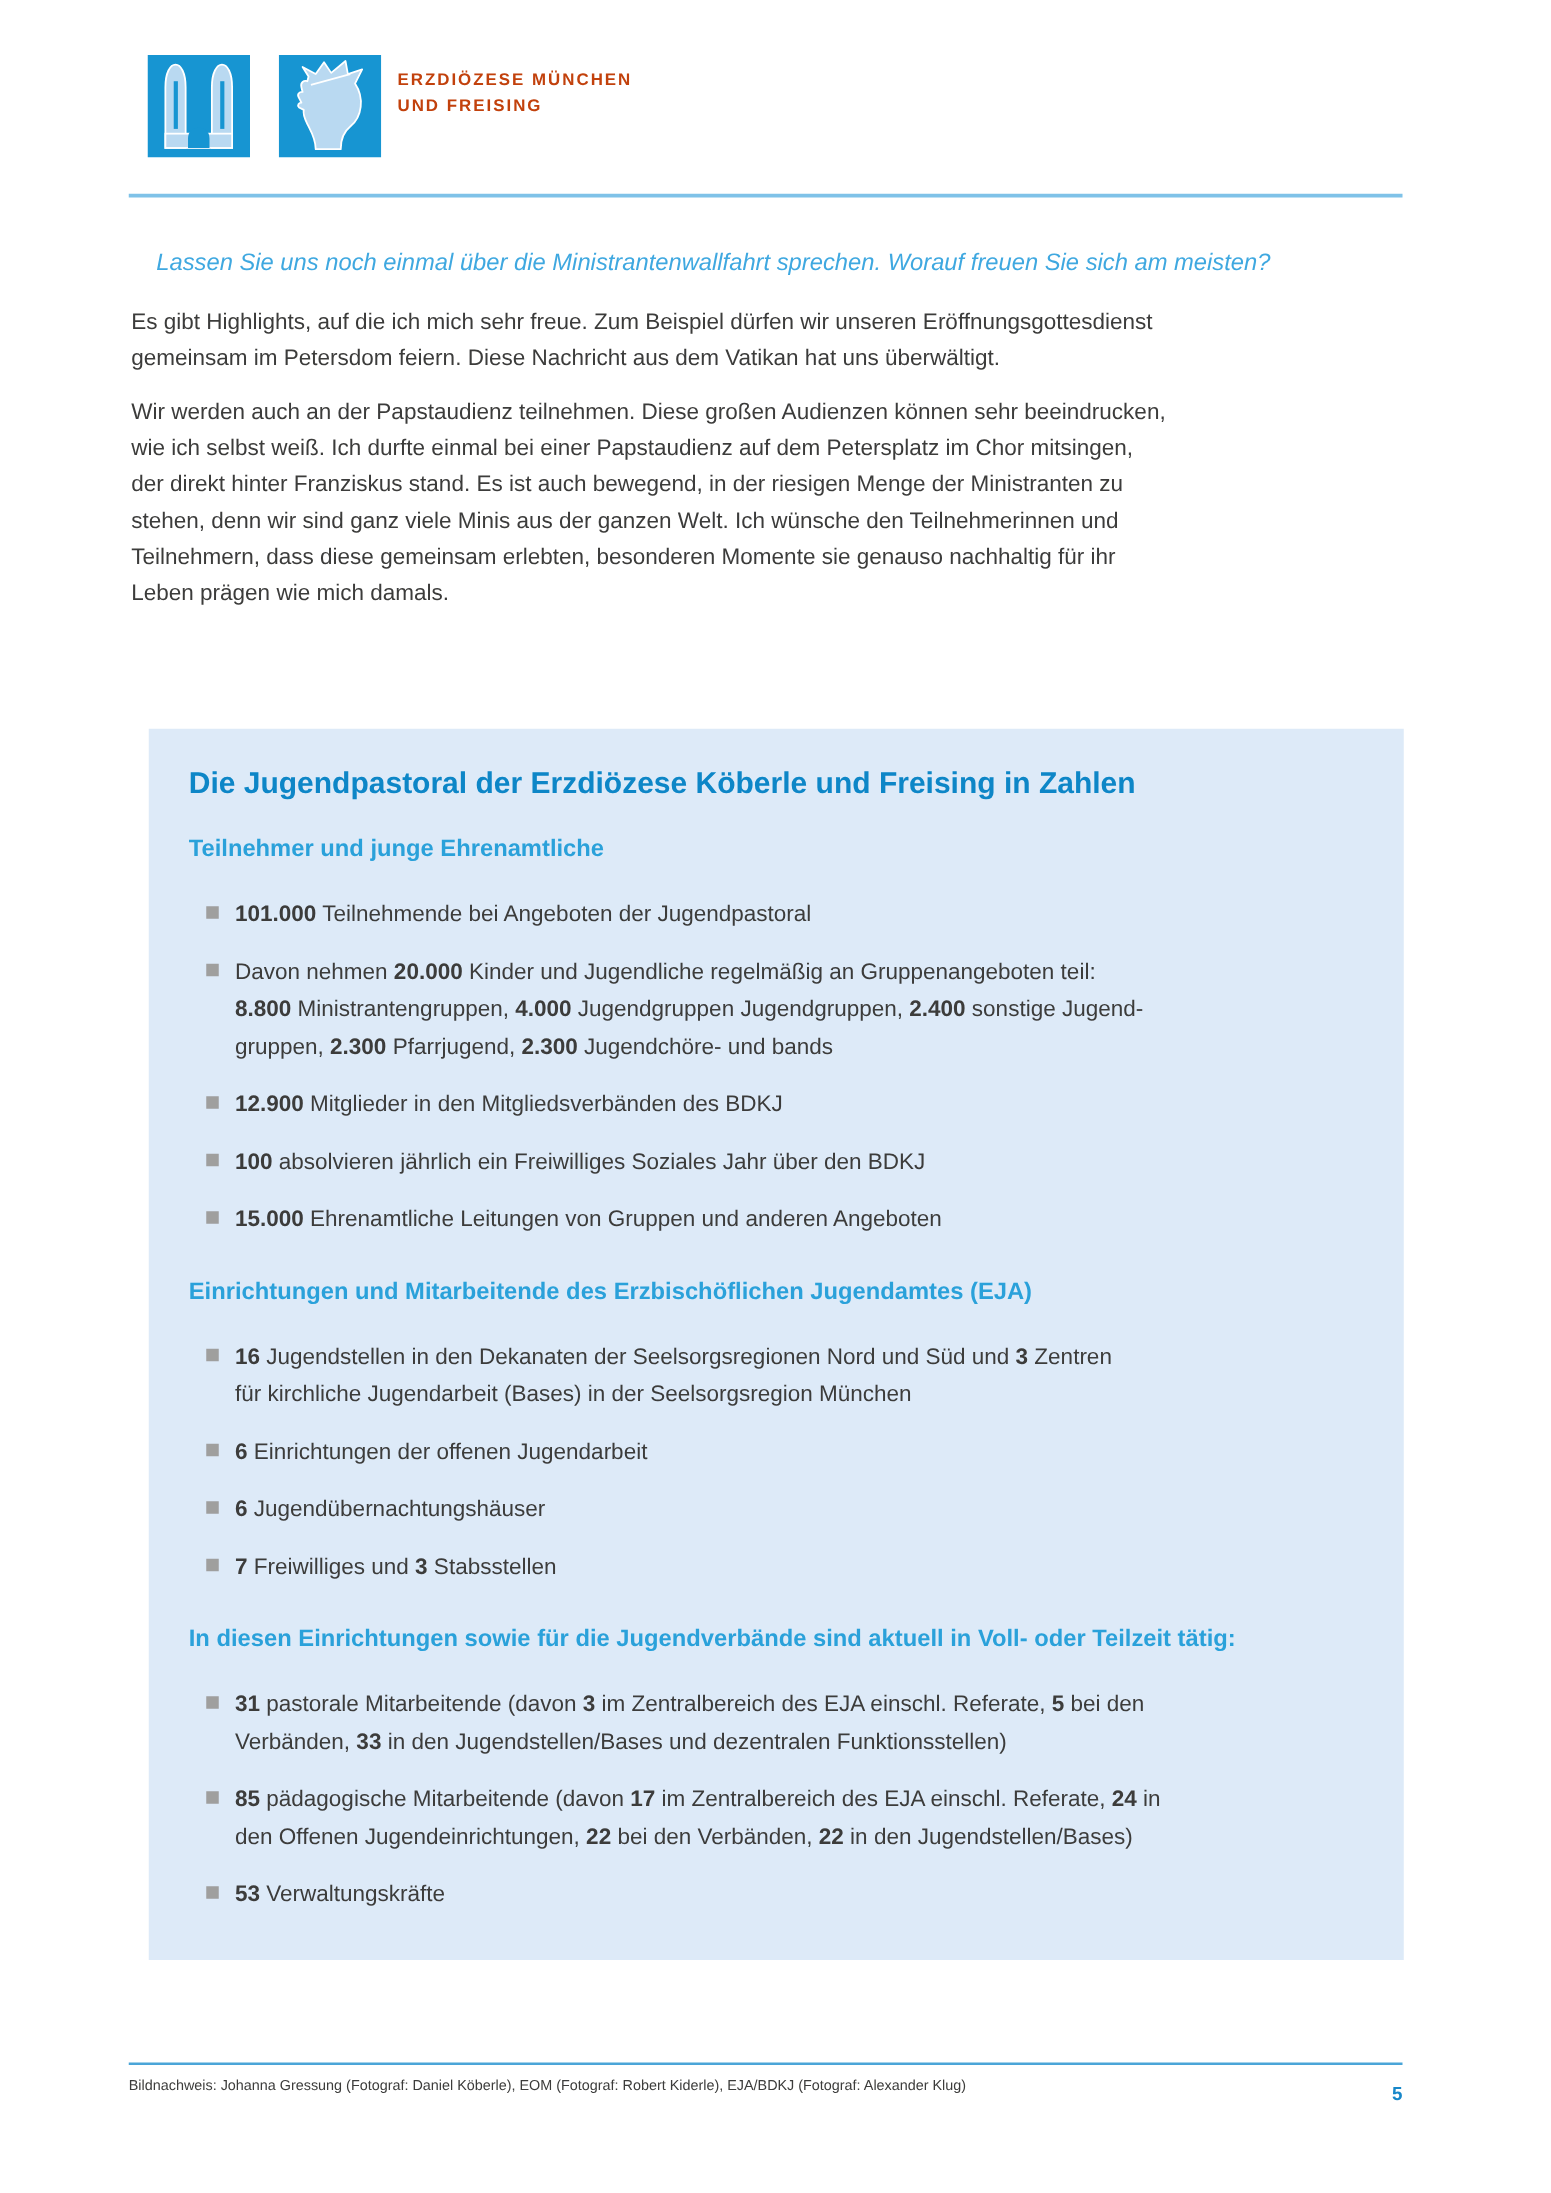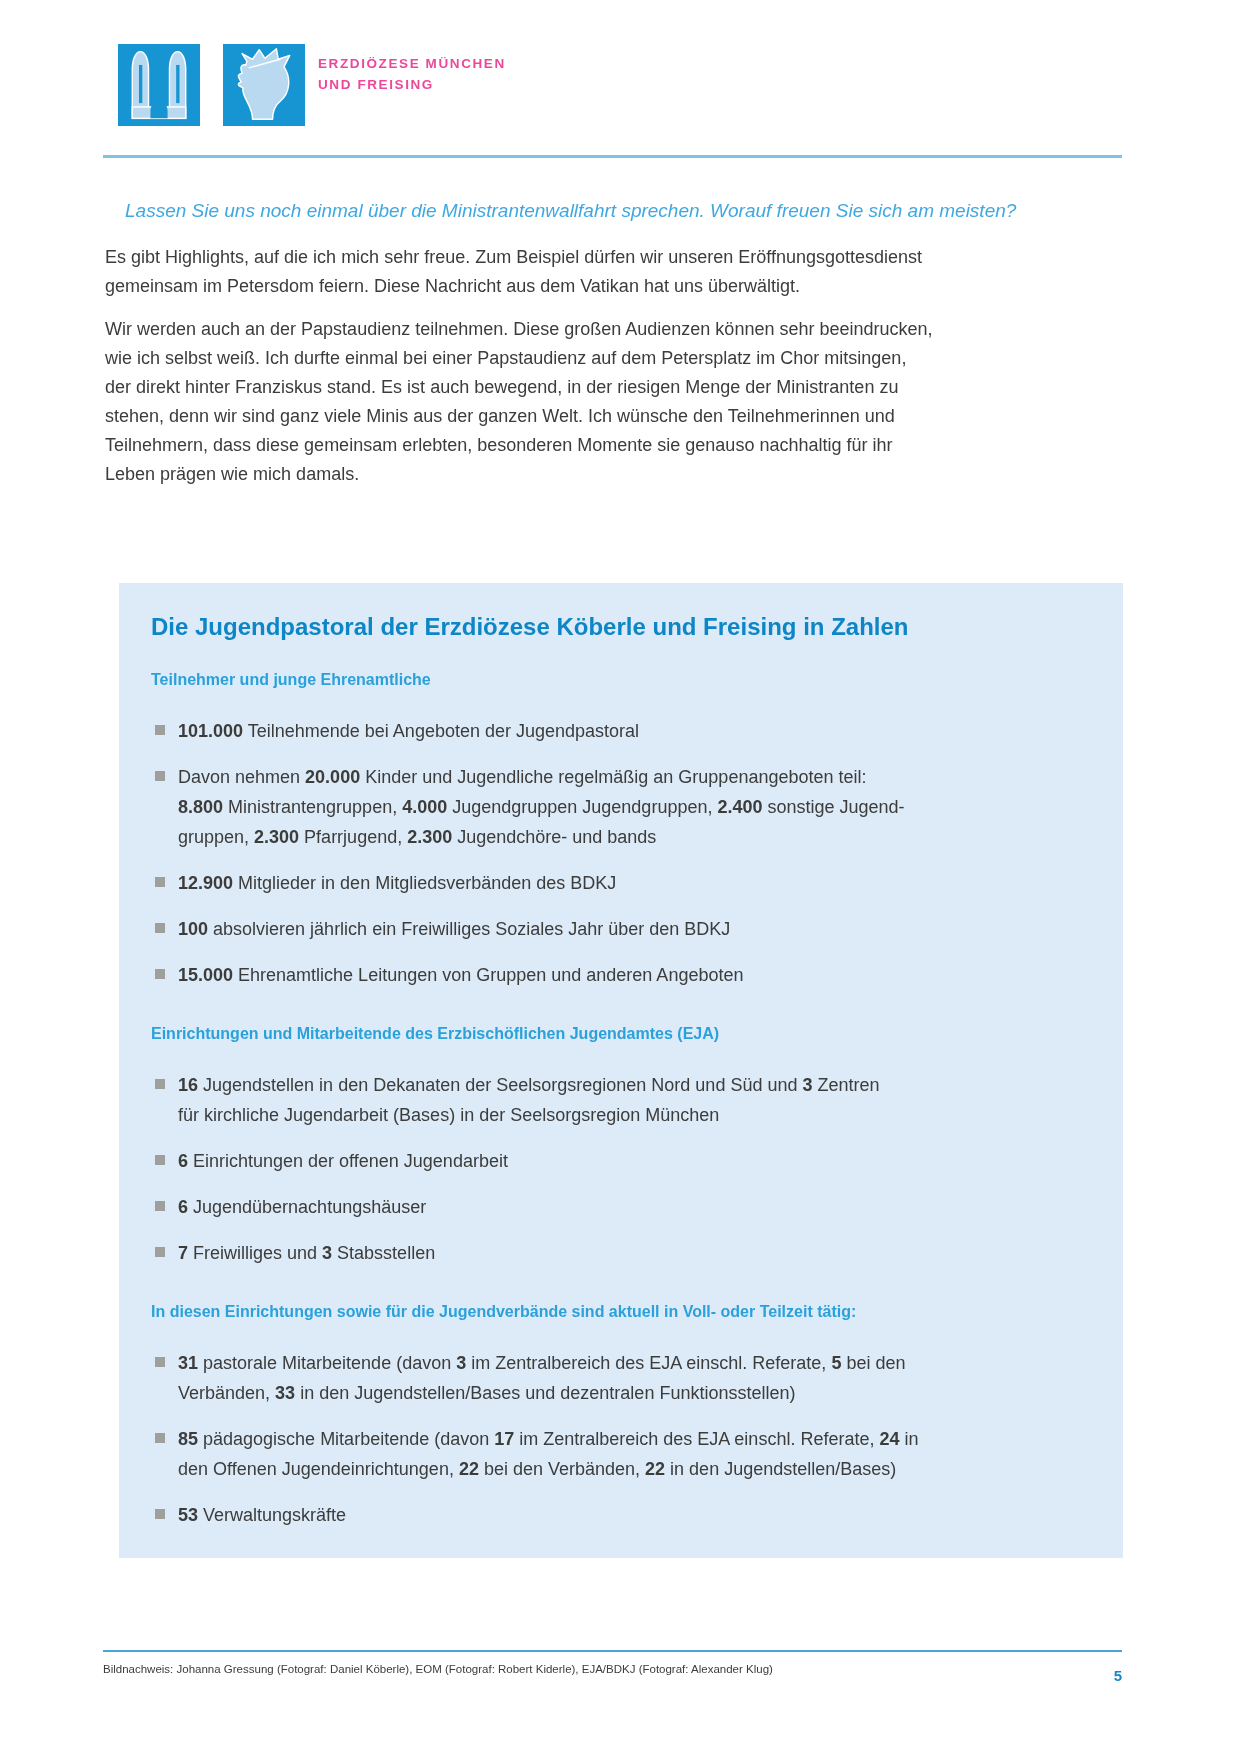--- a/index.html
+++ b/index.html
@@ -6,40 +6,40 @@
   .page {
     position:relative; width:1241px; height:1754px; background:#ffffff;
     font-family:"Liberation Sans", sans-serif; color:#3c3c3b; overflow:hidden;
   }
   
   .brand { position:absolute; left:118px; top:44px; display:flex; align-items:flex-start; }
   .logo-sq { width:82px; height:82px; display:block; }
   .logo-gap { width:23px; }
   .brand-text {
     margin-left:13px; padding-top:9px; font-size:13.5px; font-weight:bold;
-    color:#ec4899; letter-spacing:1.6px; line-height:21px;
+    color:#c2410c; letter-spacing:1.6px; line-height:21px;
   }
   .divider-top { position:absolute; left:103px; top:155px; width:1019px; height:3px; background:#7fc2e8; }
   
   .question {
     position:absolute; left:105px; top:200px; width:1000px;
     font-style:italic; font-size:19px; color:#3fa8e0;margin-left:20px;
   }
   .para { position:absolute; left:105px; width:1000px; font-size:18px; line-height:29px; white-space:pre-line; }
   .para-1 { top:243px; }
   .para-2 { top:315px; }
   
   .infobox {
     position:absolute; left:119px; top:583px; width:1004px; box-sizing:border-box;
     background:#ddeaf8; padding:29px 36px 24px 32px;
   }
   .box-title { font-size:24px; font-weight:bold; color:#0d86c7; margin:0 0 26px 0; line-height:30px; }
   .box-section + .box-section { margin-top:32px; }
-  .box-heading { font-size:16px; font-weight:bold; color:#2aa1da; margin:0 0 24px 0; line-height:24px; }
-  ul.bullets { list-style:none; margin:4px; padding:0; }
+  .box-heading { font-size:19px; font-weight:bold; color:#2aa1da; margin:0 0 24px 0; line-height:24px; }
+  ul.bullets { list-style:none; margin:14px; padding:0; }
   li.bullet { display:flex; margin-bottom:16px; font-size:18px; line-height:30px; }
   li.bullet:last-child { margin-bottom:0; }
   .bullet-marker { flex:0 0 auto; width:10px; height:10px; background:#9f9f9e; margin:9px 13px 0 0; }
   .bullet-text { white-space:pre-line; }
   .bullet-text b { font-weight:bold; }
   
   .footer-line { position:absolute; left:103px; top:1650px; width:1019px; height:2px; background:#4aa5d8; }
   .credits { position:absolute; left:103px; top:1663px; font-size:11.5px; color:#3c3c3b; }
   .pagenum { position:absolute; right:119px; top:1667px; font-size:15px; font-weight:bold; color:#1787c9; }
 </style>

